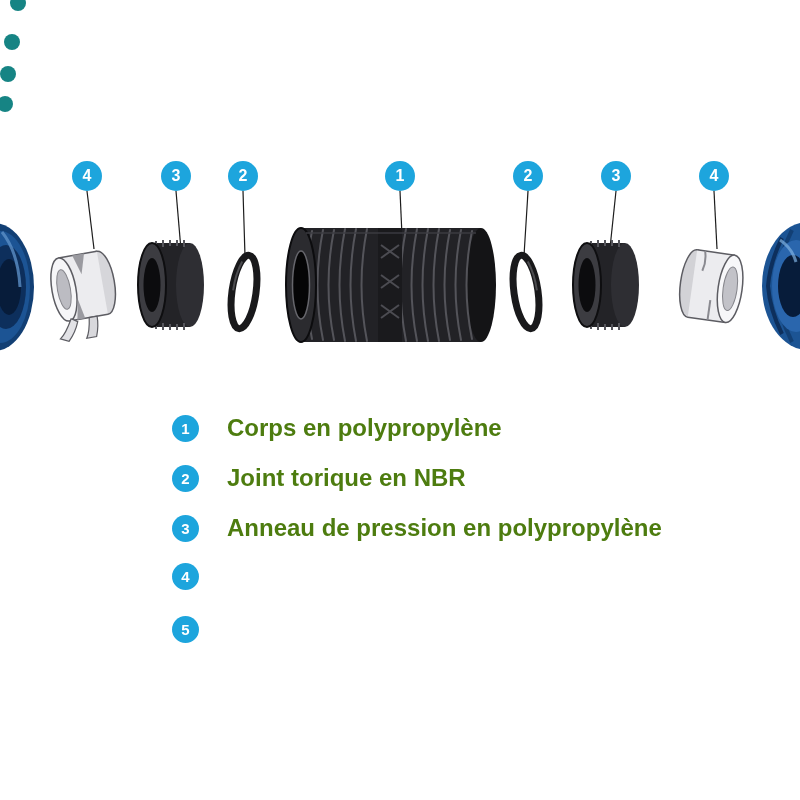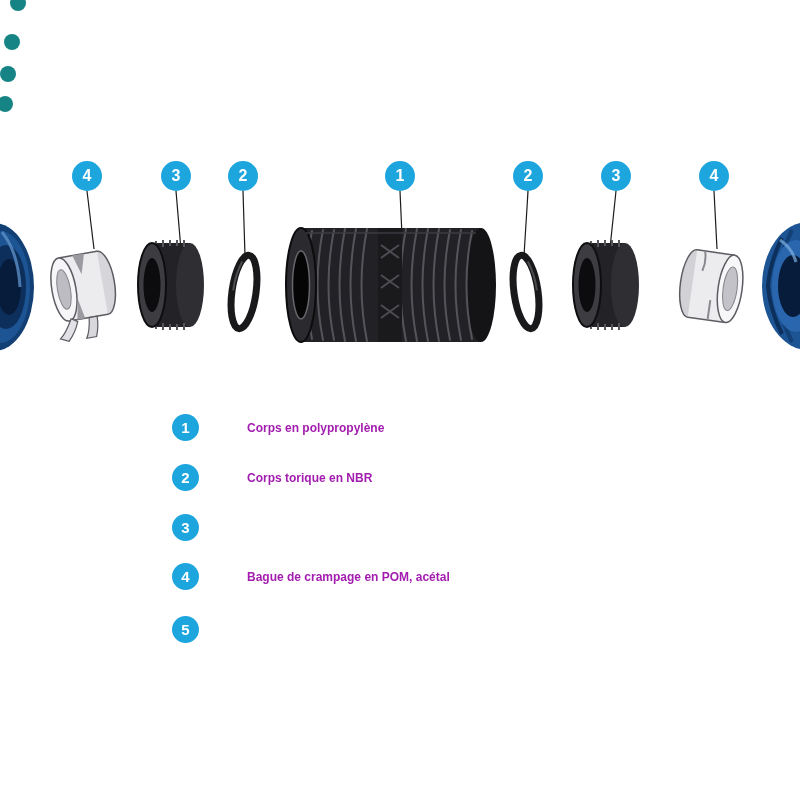--- a/index.html
+++ b/index.html
@@ -24,22 +24,22 @@
   .legend { position:absolute; left:0; top:0; width:800px; height:800px; pointer-events:none; }
   .legend-row {
     position:absolute; left:172px;
     display:flex; align-items:center;
   }
   .legend-row .badge {
     position:static; transform:none;
     width:27px; height:27px; font-size:15px; flex:0 0 27px;
   }
   .legend-label {
-    margin-left:48px;
-    font-size:12px; font-weight:bold; color:#a21caf;
+    margin-left:28px;
+    font-size:24px; font-weight:bold; color:#4d7c0f;
     white-space:nowrap;
   }
 </style>
 </head>
 <body>
 
 <div class="stage">
 
   <svg class="artwork" width="800" height="800" viewBox="0 0 800 800">
 
@@ -193,27 +193,27 @@
   <div class="badge" style="left:616px; top:176px;">3</div>
   <div class="badge" style="left:714px; top:176px;">4</div>
 
   <div class="legend">
     <div class="legend-row" style="top:414px;">
       <span class="badge">1</span>
       <span class="legend-label">Corps en polypropylène</span>
     </div>
     <div class="legend-row" style="top:464px;">
       <span class="badge">2</span>
-      <span class="legend-label">Corps torique en NBR</span>
+      <span class="legend-label">Joint torique en NBR</span>
     </div>
     <div class="legend-row" style="top:514px;">
       <span class="badge">3</span>
+      <span class="legend-label">Anneau de pression en polypropylène</span>
     </div>
     <div class="legend-row" style="top:563px;">
       <span class="badge">4</span>
-      <span class="legend-label">Bague de crampage en POM, acétal</span>
     </div>
     <div class="legend-row" style="top:616px;">
       <span class="badge">5</span>
     </div>
   </div>
 
 </div>
 
 </body></html>

